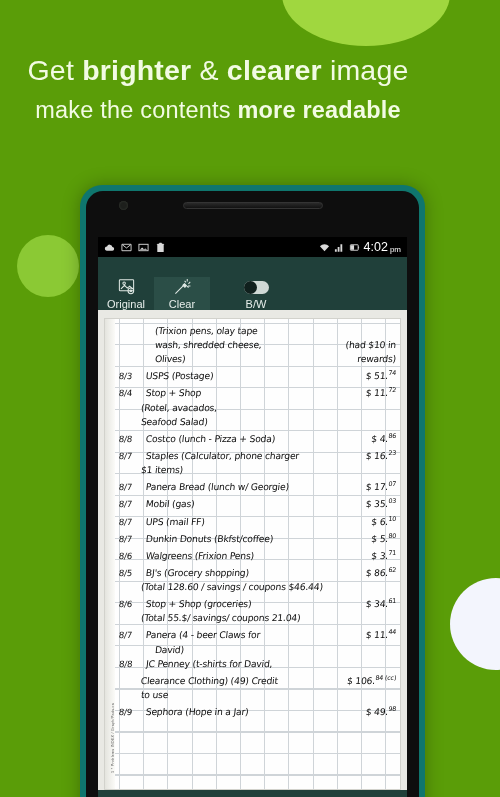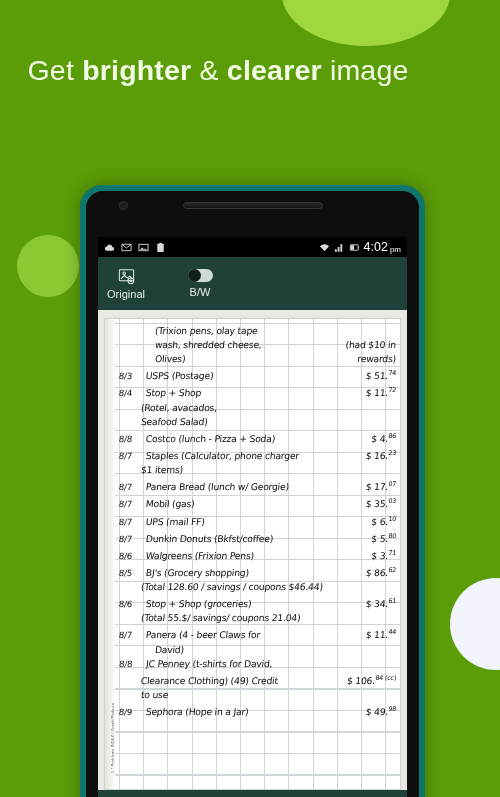--- a/index.html
+++ b/index.html
@@ -67,21 +67,21 @@
   #status-right {
     margin-left:auto; display:flex; gap:4px; align-items:center;
     color:#fff; font-size:12.5px;
   }
   #status-right .ampm { font-size:8px; align-self:flex-end; margin-bottom:0; margin-left:-2px; }
   .sb-ico { width:11px; height:11px; display:block; fill:#d9d9d9; }
 
   
   #toolbar {
     height:53px; background:#20403a;
-    display:flex; align-items:center; position:relative;
+    display:flex; align-items:flex-end; position:relative;
   }
   .tool {
     flex:0 0 auto; width:56px;
     display:flex; flex-direction:column; align-items:center; justify-content:center;
     gap:2px; cursor:pointer;
   }
   .tool.selected { background:#2b4e47; }
   .tool svg { width:19px; height:19px; stroke:#dfe8e4; fill:none; stroke-width:1.3; }
   .tool .lbl { color:#e6edea; font-size:11px; }
   #tool-divider { width:1px; background:#5d7a74; margin:10px 8px; }
@@ -158,20 +158,21 @@
 </style>
 </head>
 <body>
 
 <div class="bg-circle" id="circle-top"></div>
 <div class="bg-circle" id="circle-left"></div>
 <div class="bg-circle" id="circle-right"></div>
 
 <div id="headline">
   <span class="l1"><span>Get </span><b>brighter</b><span> &amp; </span><b>clearer</b><span> image</span></span>
+  <span class="l2"><span>make the contents </span><b>more readable</b></span>
 </div>
 
 <div id="phone">
   <div id="phone-body">
     <div id="speaker-grille"></div>
     <div id="front-camera"></div>
 
     <div id="screen">
 
       <div id="status-bar">
@@ -212,20 +213,28 @@
       <div id="toolbar">
         <div class="tool">
           <svg viewBox="0 0 24 24">
             <rect x="3" y="3.5" width="18" height="14" rx="1"></rect>
             <path d="M5 15l4.5-4.5L13 14l3-2.5 3 3"></path>
             <circle cx="9" cy="8" r="1.6"></circle>
             <circle cx="17.5" cy="17.5" r="3.6"></circle>
             <circle cx="17.5" cy="17.5" r="1.1"></circle>
           </svg>
           <span class="lbl">Original</span>
+        </div>
+        <div class="tool selected">
+          <svg viewBox="0 0 24 24">
+            <path d="M3 21L15 9"></path>
+            <path d="M14.5 8.5l2.5 2.5-2 2-2.5-2.5z" fill="#dfe8e4"></path>
+            <path d="M18 2.5v3.2M21.8 6.3l-2.3 2.3M16.4 6.7l-1.7-1.7M22 11.5h-3M19.6 13.4l-1.9-1.9"></path>
+          </svg>
+          <span class="lbl">Clear</span>
         </div>
         <div id="tool-divider"></div>
         <div id="bw-zone">
           <div id="bw-switch">
             <div id="bw-knob"></div>
           </div>
           <span id="bw-label">B/W</span>
         </div>
       </div>
 

